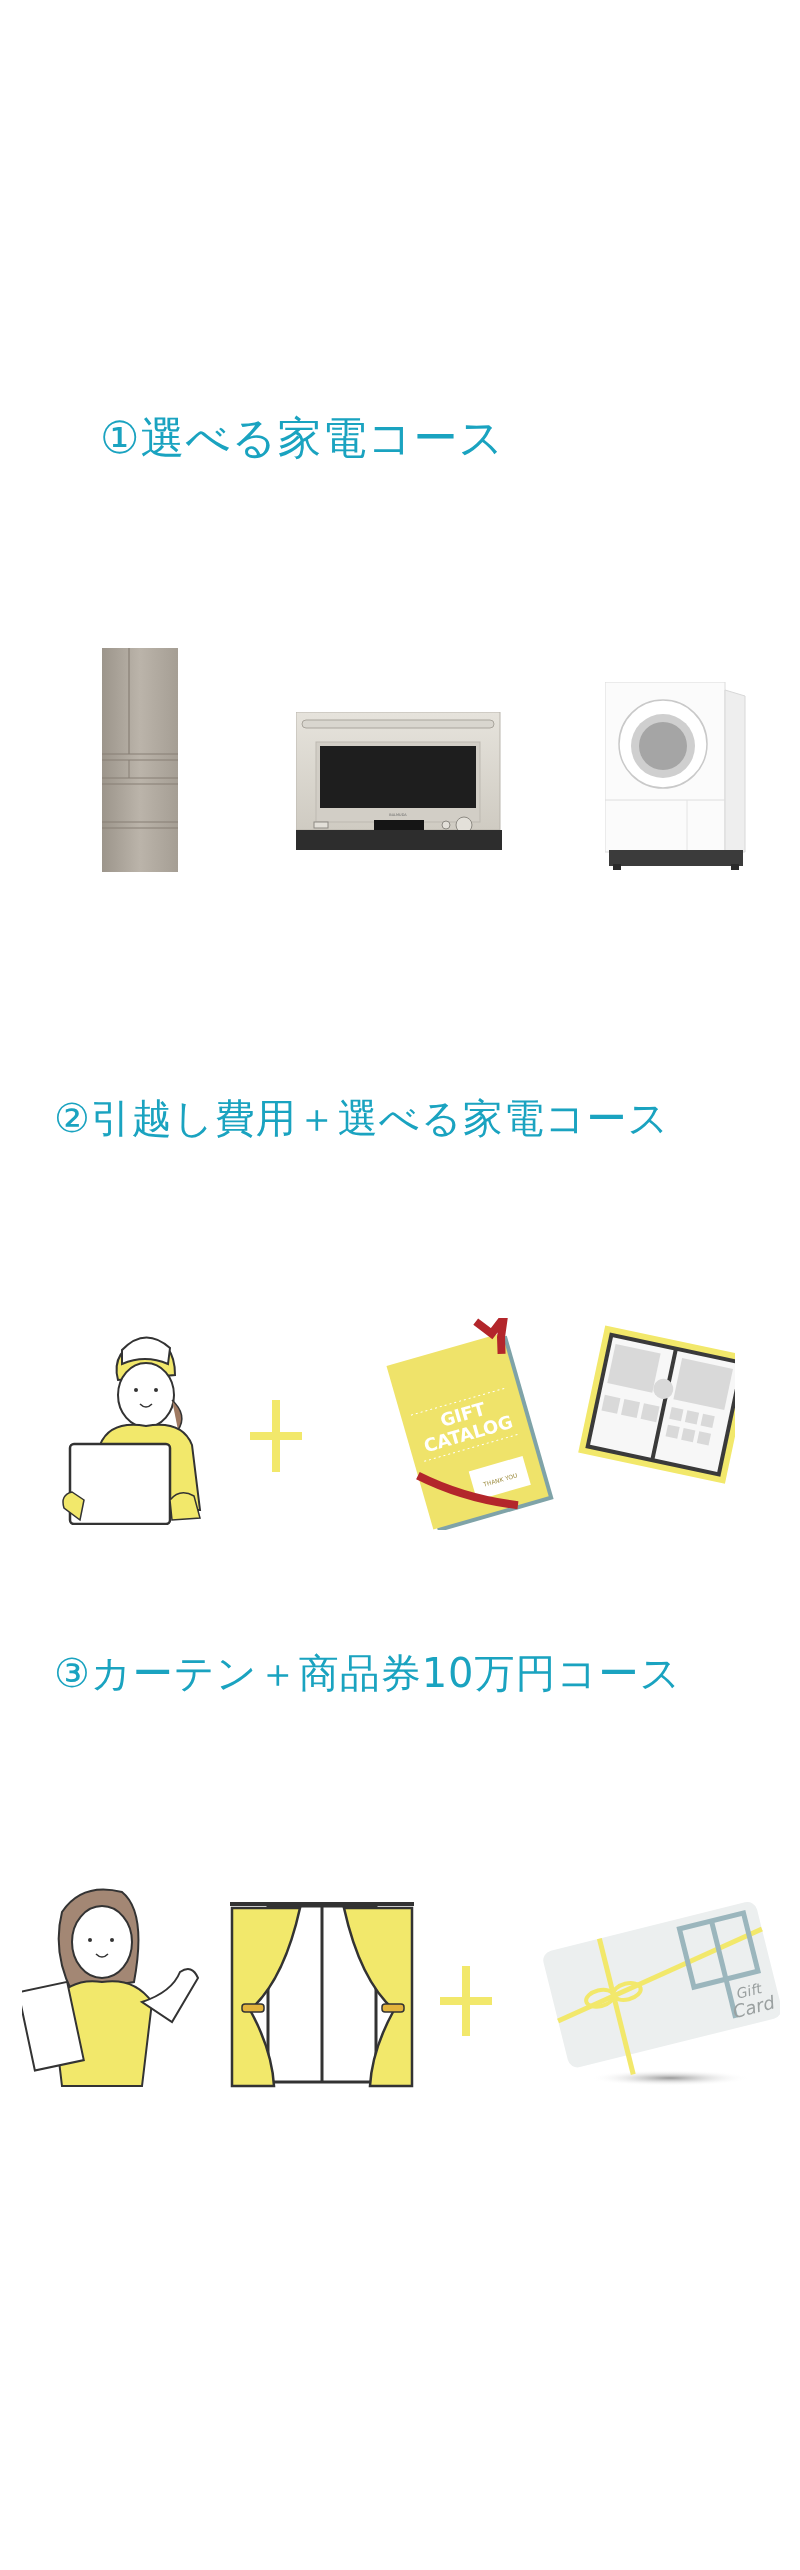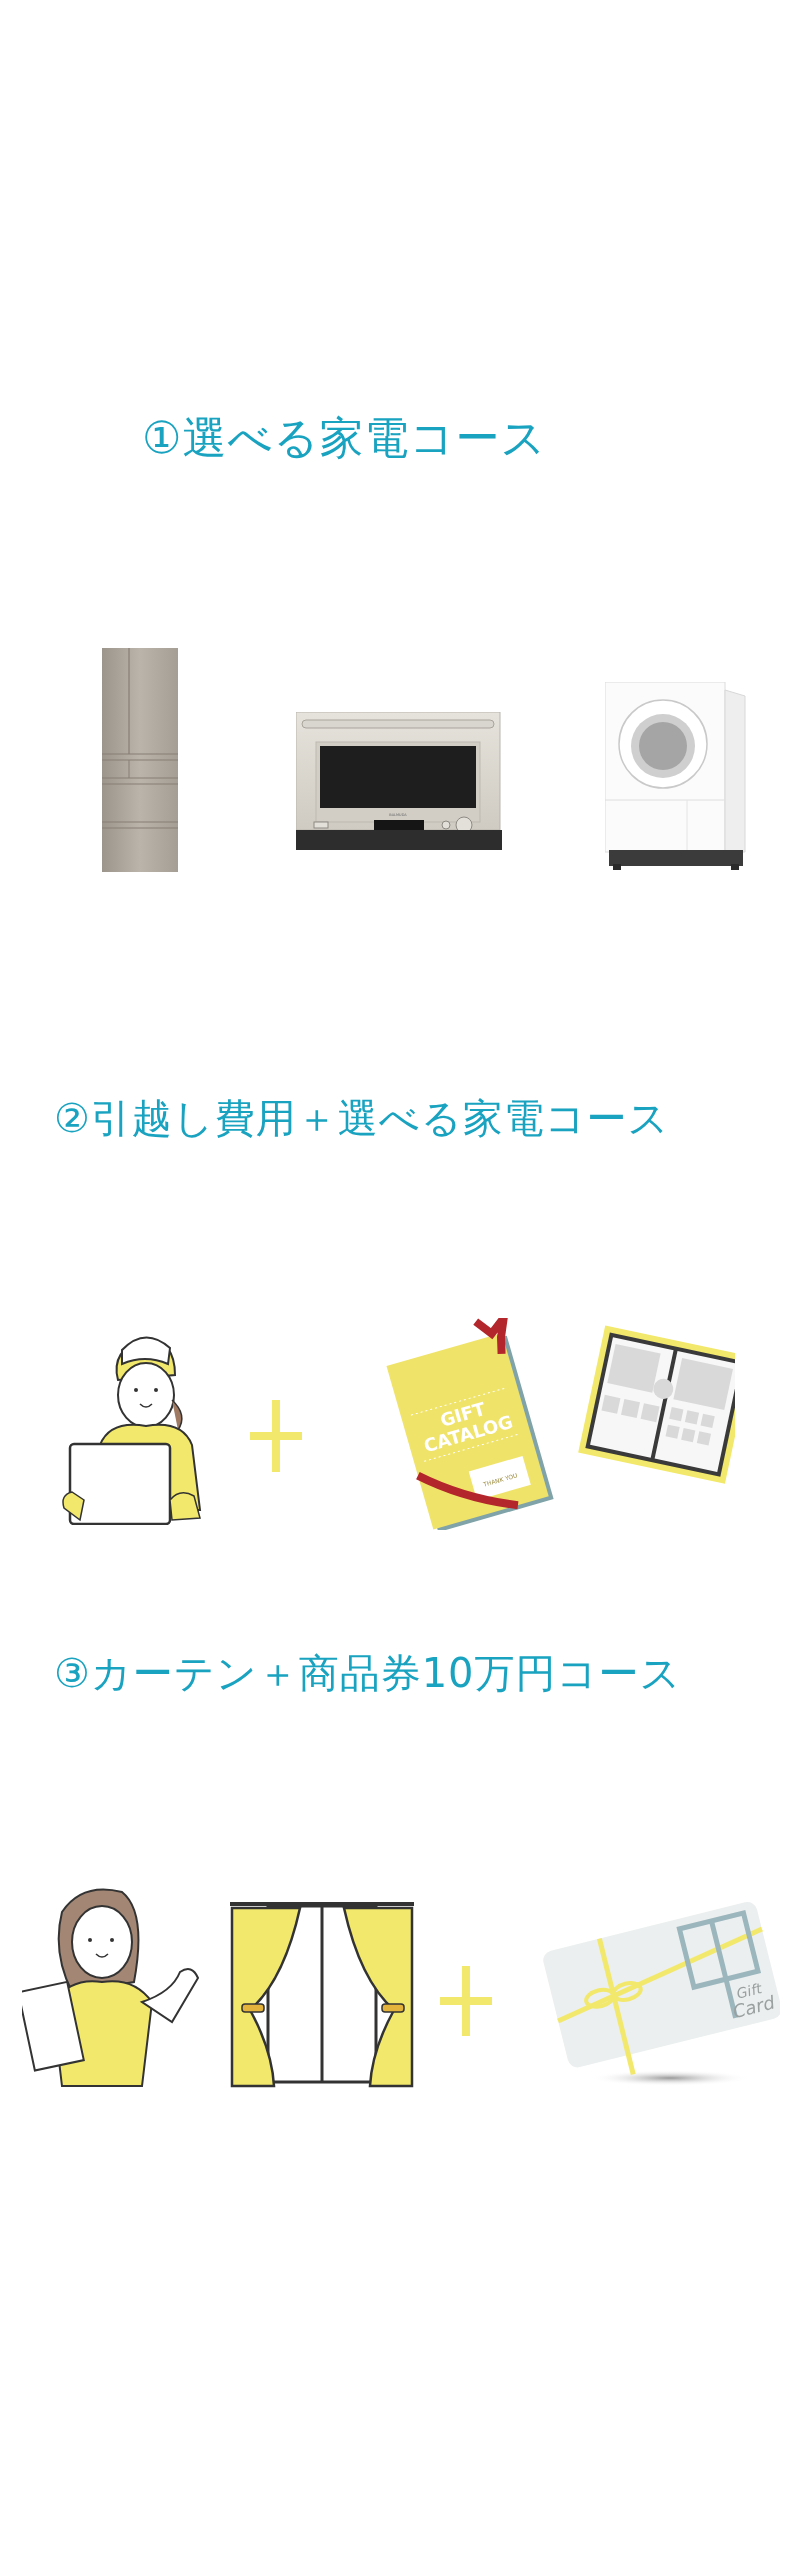--- a/index.html
+++ b/index.html
@@ -1,18 +1,18 @@
 <!DOCTYPE html>
 <html><head>
 <meta charset="utf-8">
 <style>
   html, body { margin:0; padding:0; background:#ffffff; }
   body { width:800px; height:2570px; position:relative; overflow:hidden; font-family:"DejaVu Sans", sans-serif; }
   .title { position:absolute; color:#1aa3c0; font-weight:400; white-space:nowrap; letter-spacing:1px; }
-  #t1 { left:100px; top:372px; font-size:44px;margin-left:42px; }
+  #t1 { left:100px; top:372px; font-size:44px; }
   #t2 { left:54px; top:1058px; font-size:40px; }
   #t3 { left:54px; top:1630px; font-size:40px;margin-top:16px; }
   .abs { position:absolute; }
 </style>
 </head>
 <body>
 
 <h2 id="t1" class="title">①選べる家電コース</h2>
 
 <svg class="abs" style="left:100px;top:648px" width="80" height="226" viewBox="0 0 80 226">

